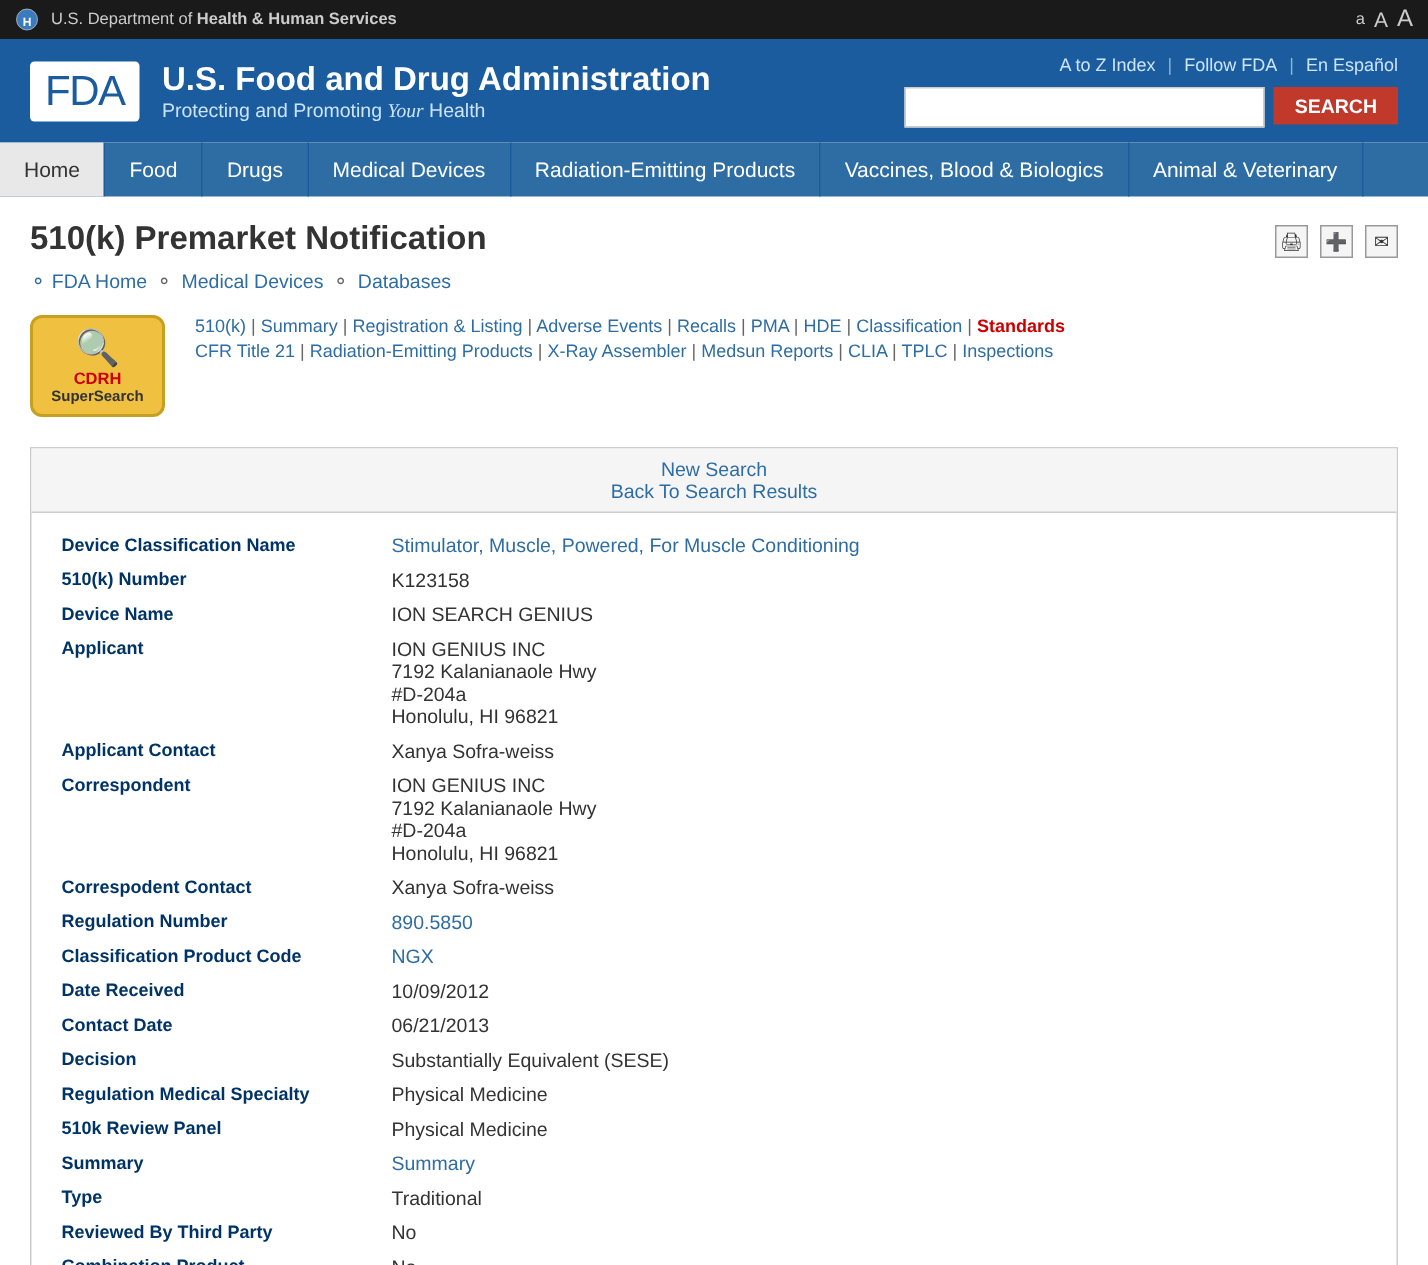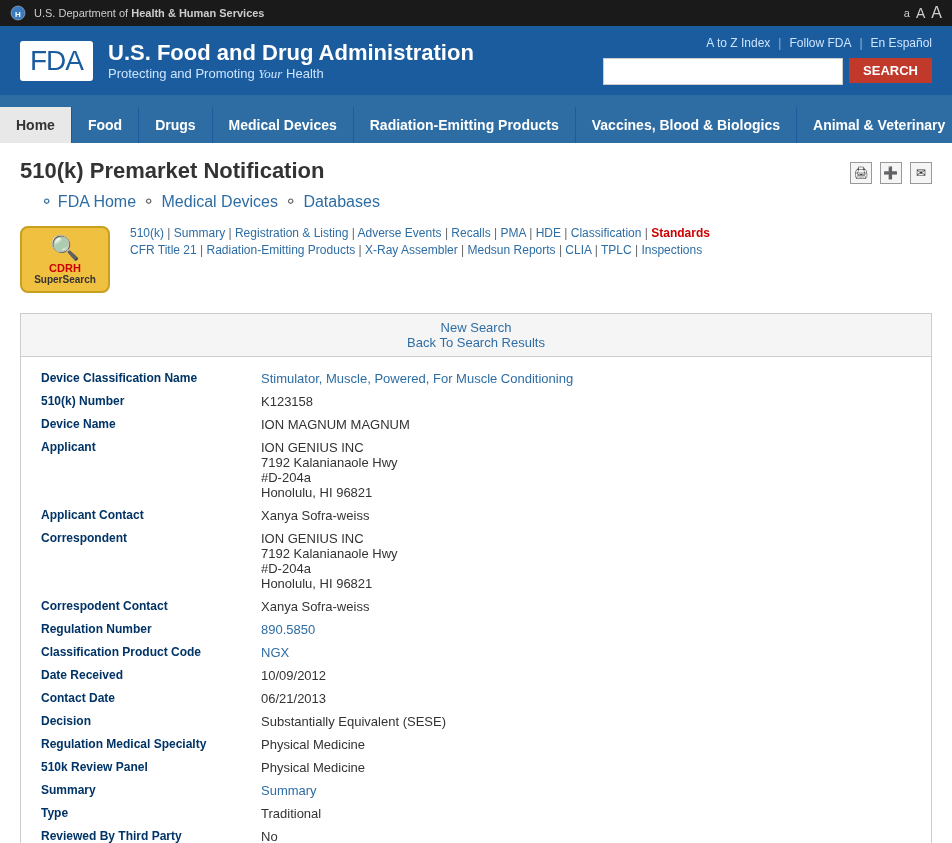--- a/index.html
+++ b/index.html
@@ -69,35 +69,34 @@
     
     .nav {
       background: #2e6da4;
       display: flex;
       align-items: stretch;
     }
     .nav-item {
       padding: 10px 16px;
       color: #fff;
       font-size: 14px;
-      font-weight: bold;
+      font-weight: normal;
       cursor: pointer;
       text-decoration: none;
       white-space: nowrap;
       border-right: 1px solid #1a5c9e;
-      margin-top: 12px;
     }
     .nav-item.active { background: #e8e8e8; color: #333; }
 
     
     .page-content { padding: 15px 20px; }
     .page-title { font-size: 22px; font-weight: bold; color: #333; margin-bottom: 8px; }
 
     
-    .breadcrumb { display: flex; align-items: center; gap: 6px; font-size: 16px; margin-bottom: 15px; margin-left: 20px; }
+    .breadcrumb { display: flex; align-items: center; gap: 6px; font-size: 13px; margin-bottom: 15px; }
     .breadcrumb-item { color: #2e6da4; cursor: pointer; }
     .breadcrumb-sep { color: #666; }
 
     
     .action-icons { float: right; display: flex; gap: 8px; margin-top: -30px; }
     .action-icon {
       width: 22px; height: 22px;
       border: 1px solid #999;
       background: #f5f5f5;
       cursor: pointer;
@@ -304,21 +303,21 @@
         </div>
       </div>
 
       <div class="data-row">
         <div class="data-label">510(k) Number</div>
         <div class="data-value">K123158</div>
       </div>
 
       <div class="data-row">
         <div class="data-label">Device Name</div>
-        <div class="data-value">ION MAGNUM MAGNUM</div>
+        <div class="data-value">ION SEARCH GENIUS</div>
       </div>
 
       <div class="data-row">
         <div class="data-label">Applicant</div>
         <div class="data-value">
           <div>ION GENIUS INC</div>
           <div>7192 Kalanianaole Hwy</div>
           <div>#D-204a</div>
           <div>Honolulu,  HI  96821</div>
         </div>

